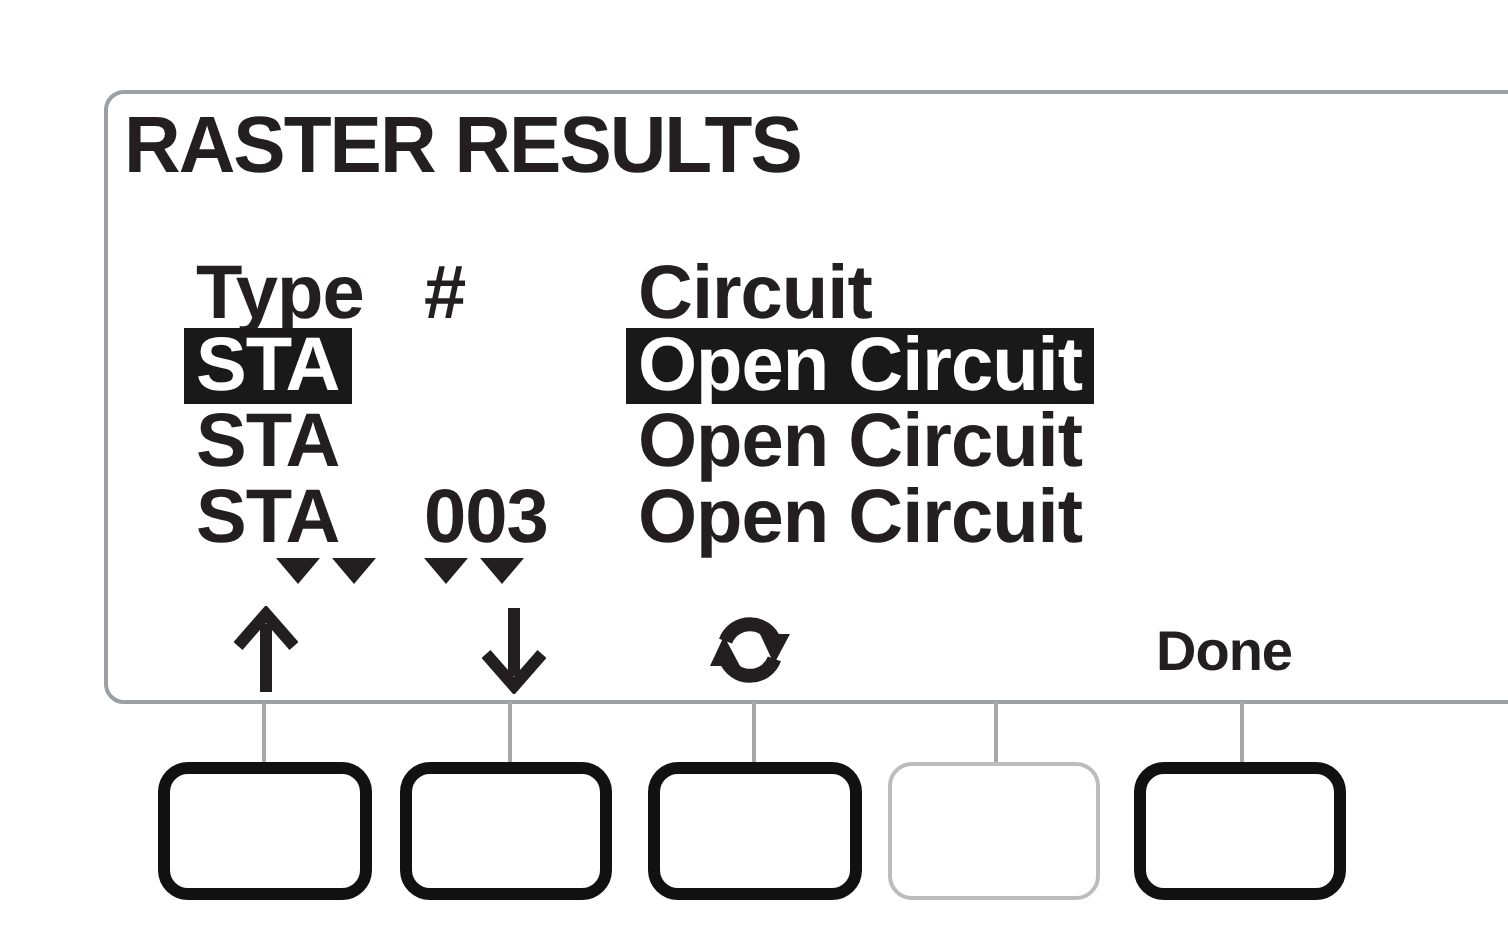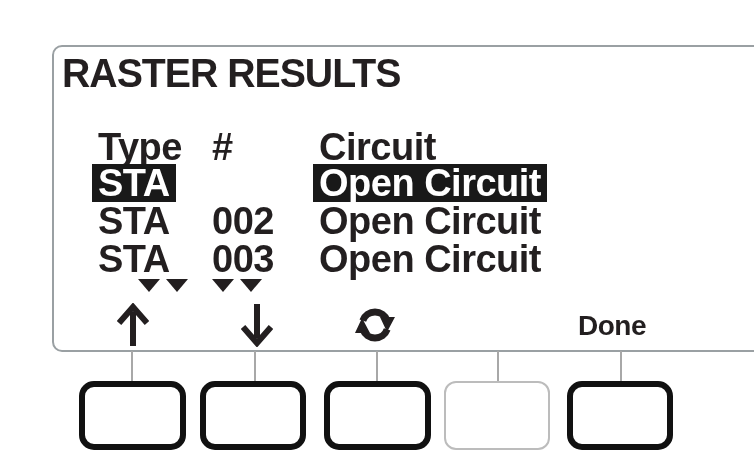--- a/index.html
+++ b/index.html
@@ -96,21 +96,20 @@
       <span class="cell c-status">Circuit</span>
     </div>
 
     <div class="trow r0">
       <span class="cell c-type hl">STA</span>
       <span class="cell c-status hl">Open Circuit</span>
     </div>
 
     <div class="trow r1">
       <span class="cell c-type">STA</span>
-      <span class="cell c-num">002</span>
       <span class="cell c-status">Open Circuit</span>
     </div>
 
     <div class="trow r2">
       <span class="cell c-type">STA</span>
       <span class="cell c-num">003</span>
       <span class="cell c-status">Open Circuit</span>
     </div>
 
     <div class="scrollind si-type">

